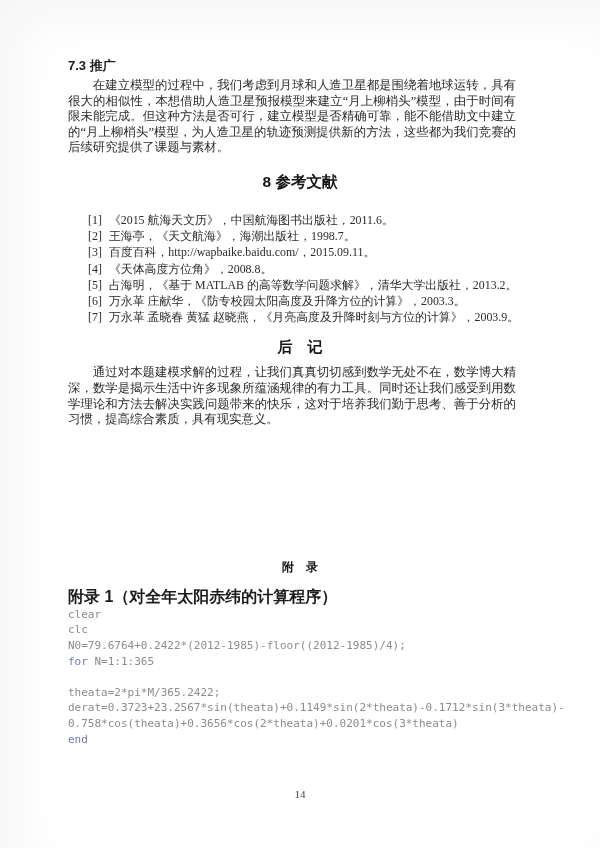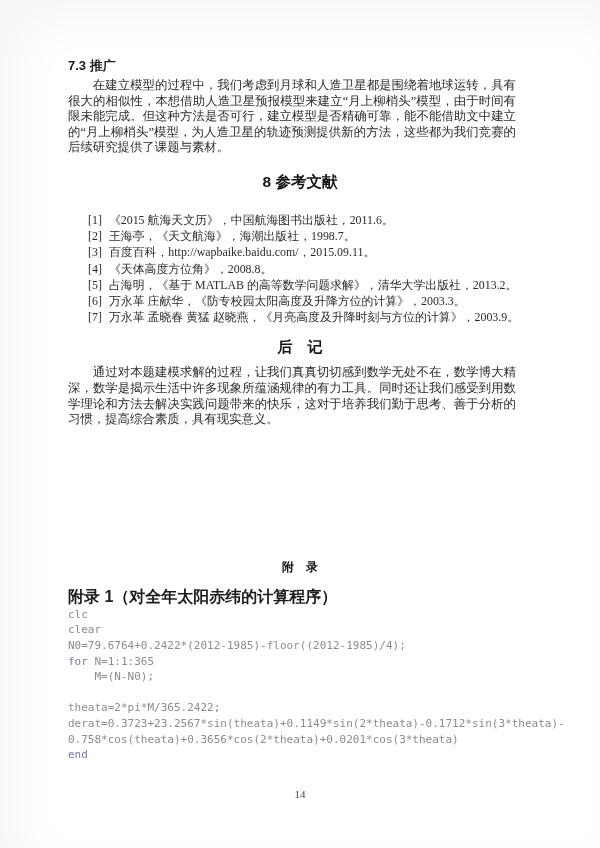--- a/index.html
+++ b/index.html
@@ -140,25 +140,24 @@
     </div>
   </div>
 
   <h2 class="center-heading post-heading">后　记</h2>
   <p class="body-para post-para">通过对本题建模求解的过程，让我们真真切切感到数学无处不在，数学博大精深，数学是揭示生活中许多现象所蕴涵规律的有力工具。同时还让我们感受到用数学理论和方法去解决实践问题带来的快乐，这对于培养我们勤于思考、善于分析的习惯，提高综合素质，具有现实意义。</p>
 
   <h2 class="center-heading appendix-heading">附　录</h2>
   <h4 class="appendix-sub">附录 1（对全年太阳赤纬的计算程序）</h4>
 
   <div class="code-block">
+    <div class="code-line"><span class="code-kw"></span><span>clear</span></div>
     <div class="code-line"><span class="code-kw"></span><span>clc</span></div>
-    <div class="code-line"><span class="code-kw"></span><span>clear</span></div>
     <div class="code-line"><span class="code-kw"></span><span>N0=79.6764+0.2422*(2012-1985)-floor((2012-1985)/4);</span></div>
     <div class="code-line"><span class="code-kw">for</span><span> N=1:1:365</span></div>
-    <div class="code-line"><span class="code-kw"></span><span>    M=(N-N0);</span></div>
     <div class="code-line"><span class="code-kw"></span><span></span></div>
     <div class="code-line"><span class="code-kw"></span><span>theata=2*pi*M/365.2422;</span></div>
     <div class="code-line"><span class="code-kw"></span><span>derat=0.3723+23.2567*sin(theata)+0.1149*sin(2*theata)-0.1712*sin(3*theata)-</span></div>
     <div class="code-line"><span class="code-kw"></span><span>0.758*cos(theata)+0.3656*cos(2*theata)+0.0201*cos(3*theata)</span></div>
     <div class="code-line"><span class="code-kw">end</span><span></span></div>
   </div>
 
   <div class="page-number">14</div>
 
 </div>

